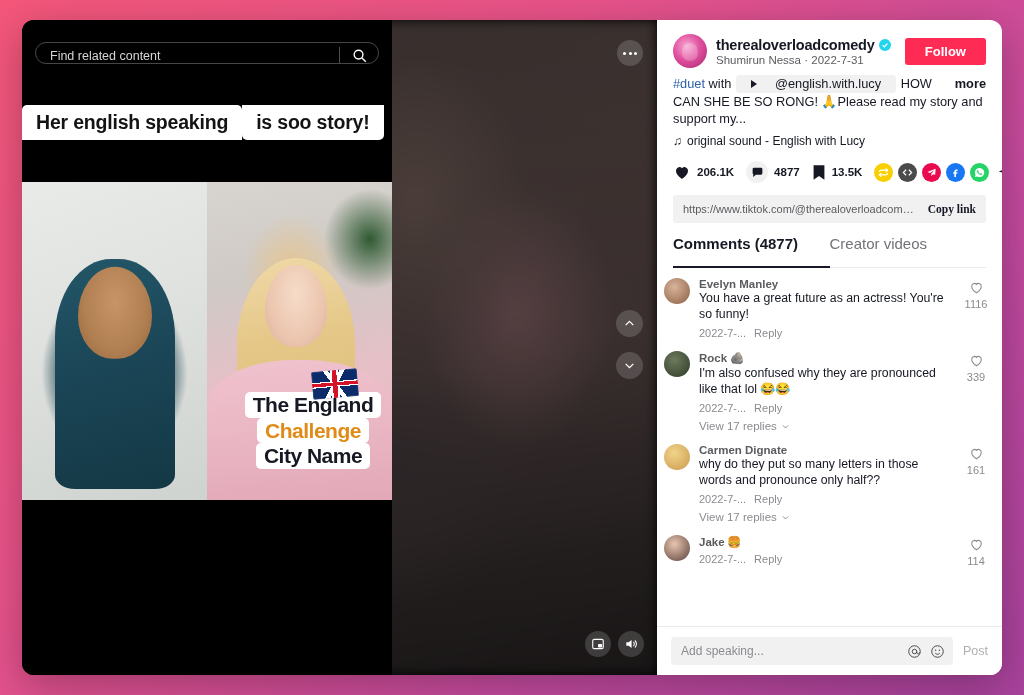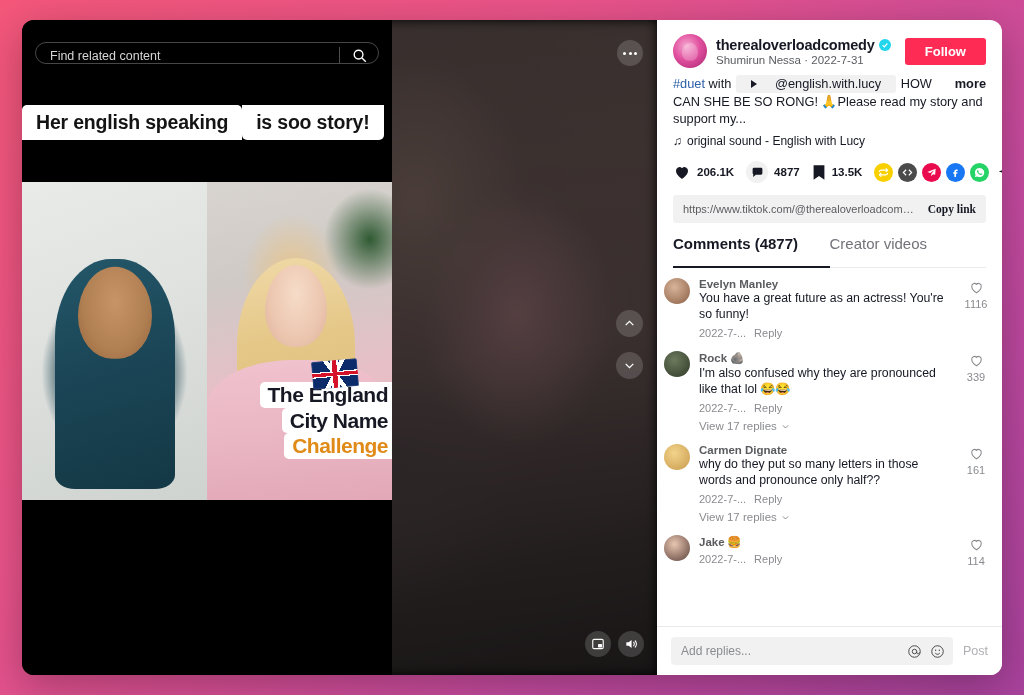--- a/index.html
+++ b/index.html
@@ -115,22 +115,22 @@
     background: #fff; color: #141414;
     font-size: 19.5px; font-weight: 600; letter-spacing: -.2px;
     padding: 6px 14px 7px; line-height: 1.15;
     white-space: nowrap;
   }
   .cap-line.l1 { border-radius: 5px 5px 0 0; }
   .cap-line.l2 { border-radius: 0 0 5px 5px; margin-top: -1px; }
 
   
   .sticker {
-    position: absolute; left: 208px; top: 362px; width: 166px;
-    z-index: 6; text-align: right; text-decoration: underline;
+    position: absolute; left: 208px; top: 372px; width: 166px;
+    z-index: 6; text-align: center; text-decoration: underline;
   }
   .flag-uk {
     position: absolute; right: 38px; top: -22px;
     width: 46px; height: 28px; border-radius: 2px;
     transform: rotate(-5deg);
     background:
       linear-gradient(to bottom, transparent 40%, #fff 40%, #fff 60%, transparent 60%),
       linear-gradient(to right, transparent 41%, #fff 41%, #fff 59%, transparent 59%),
       linear-gradient(58deg, transparent 46%, #fff 46%, #fff 54%, transparent 54%),
       linear-gradient(-58deg, transparent 46%, #fff 46%, #fff 54%, transparent 54%),
@@ -301,22 +301,22 @@
       </div>
 
       <div class="caption-wrap">
         <div class="cap-line l1">Her english speaking</div>
         <div class="cap-line l2">is soo story!</div>
       </div>
 
       <div class="sticker">
         <div class="flag-uk"></div>
         <div><span class="st-line">The England</span></div>
+        <div><span class="st-line orange">Challenge</span></div>
         <div><span class="st-line">City Name</span></div>
-        <div><span class="st-line orange">Challenge</span></div>
       </div>
     </div>
 
     <div id="search-pill">
       <div class="ph">Find related content</div>
       <div class="divider"></div>
       <div class="mag">
         <svg width="15" height="15" viewBox="0 0 24 24" fill="none" stroke="#fff" stroke-width="2.2">
           <circle cx="10.5" cy="10.5" r="7"></circle>
             <line x1="16" y1="16" x2="22" y2="22"></line>
@@ -553,21 +553,21 @@
               </svg>
             <span class="cnt">114</span>
           </div>
         </div>
 
       </div>
     </div>
 
     <div class="composer">
       <div class="composer-box">
-        <div class="ph">Add replies...</div>
+        <div class="ph">Add speaking...</div>
         <span class="cbtn">
           <svg width="15" height="15" viewBox="0 0 24 24" fill="none" stroke="#4b4b4b" stroke-width="1.6">
               <circle cx="12" cy="12" r="9.2"></circle>
               <circle cx="12" cy="12" r="3.6"></circle>
               <path d="M15.6 12v2.2a2.4 2.4 0 004.6-.9"></path>
             </svg>
         </span>
         <span class="cbtn">
           <svg width="15" height="15" viewBox="0 0 24 24" fill="none" stroke="#4b4b4b" stroke-width="1.6">
               <circle cx="12" cy="12" r="9.2"></circle>

